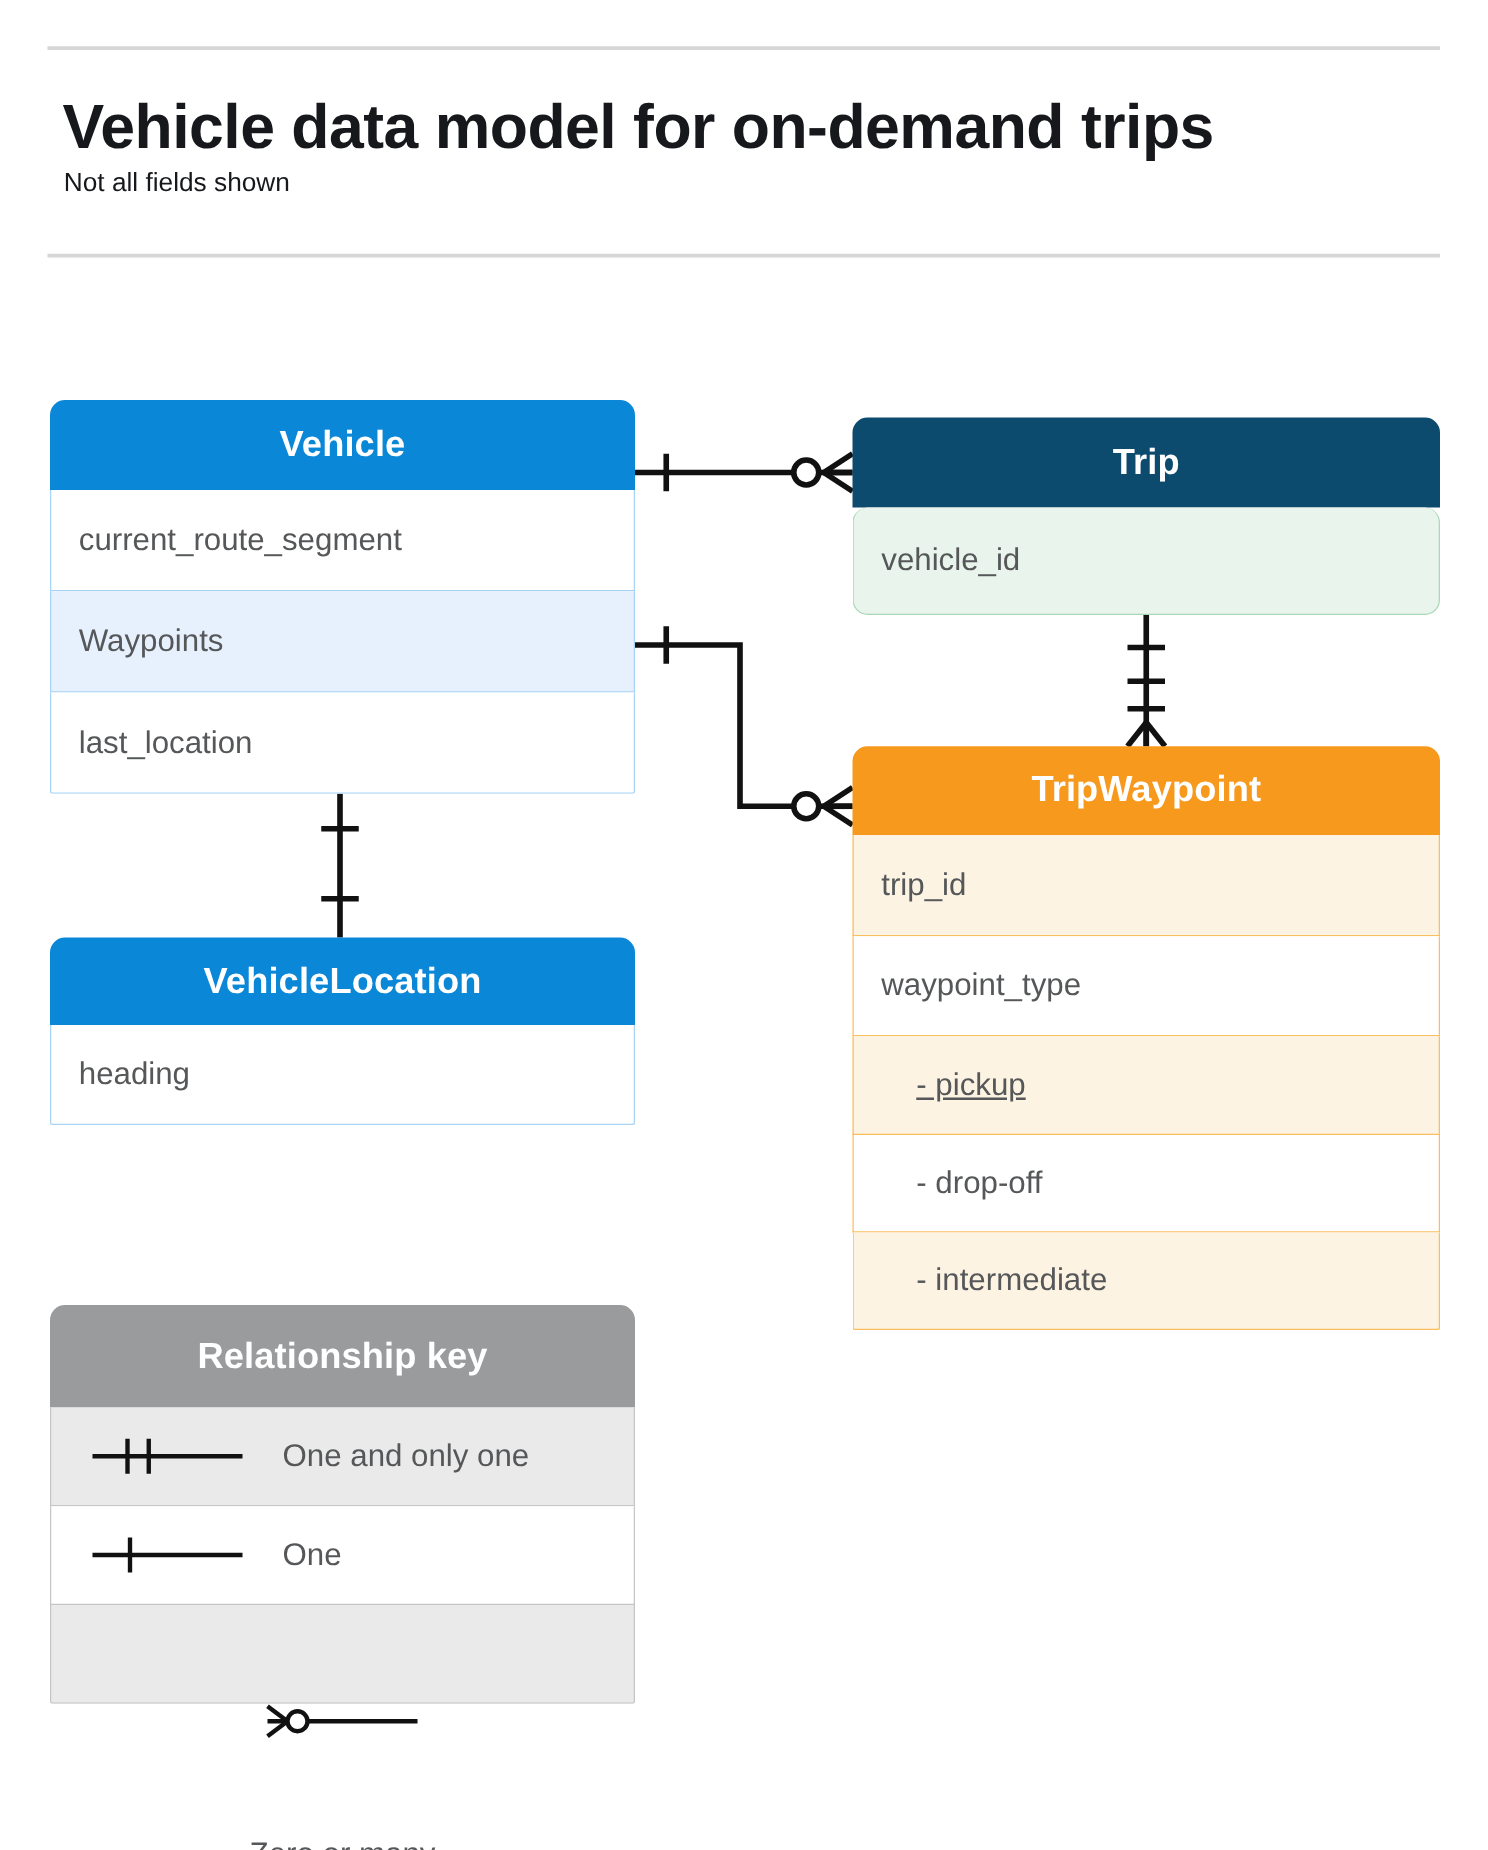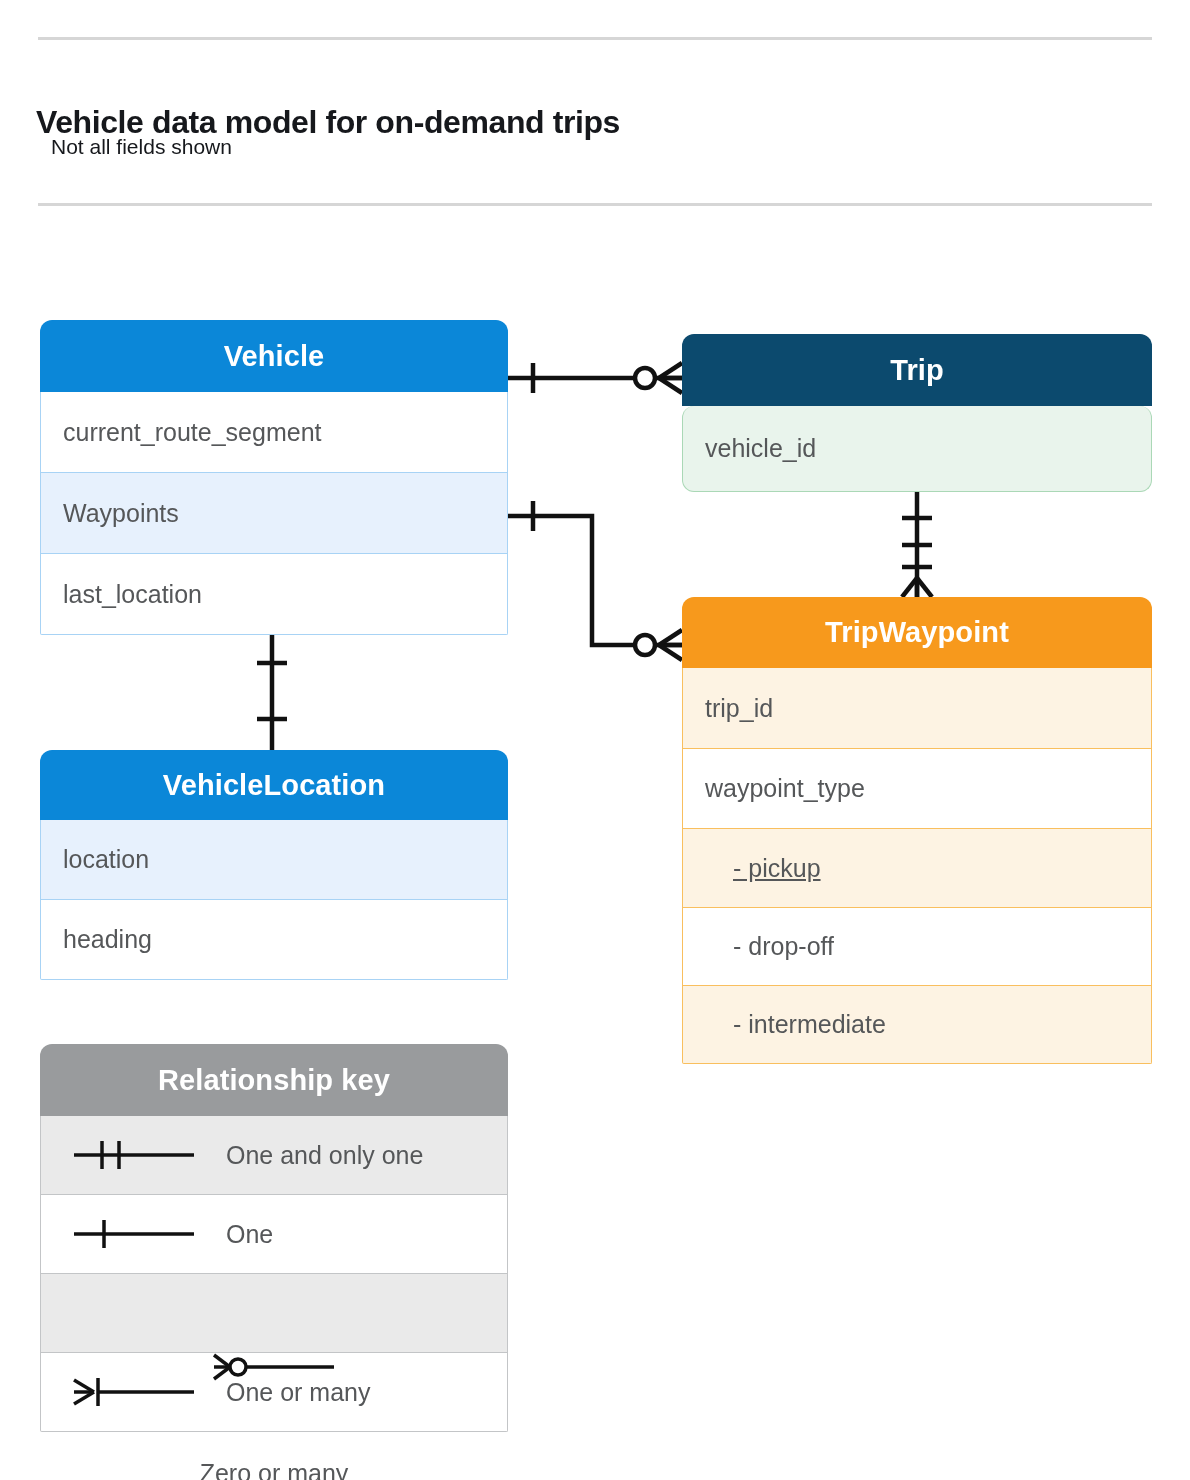--- a/index.html
+++ b/index.html
@@ -21,28 +21,27 @@
     left: 38px;
     width: 1114px;
     height: 3px;
     background: #d6d6d6;
   }
   #rule-top    { top: 37px; }
   #rule-bottom { top: 203px; }
 
   #page-title {
     position: absolute;
-    left: 36px;
+    left: 50px;
     top: 72px;
-    font-size: 32px;
+    font-size: 50px;
     font-weight: bold;
     color: #16181c;
     letter-spacing: -0.4px;
     white-space: nowrap;
-    margin-top: 32px;
   }
   #page-subtitle {
     position: absolute;
     left: 51px;
     top: 135px;
     font-size: 21px;
     color: #16181c;
     white-space: nowrap;
   }
 
@@ -210,26 +209,25 @@
     <div class="ent-header" style="height:71px;">TripWaypoint</div>
     <div class="ent-row alt" style="height:81px;">trip_id</div>
     <div class="ent-row plain" style="height:80px;">waypoint_type</div>
     <div class="ent-row alt indent" style="height:79px;text-decoration:underline;">-  pickup</div>
     <div class="ent-row plain indent" style="height:78px;">-  drop-off</div>
     <div class="ent-row alt indent" style="height:78px;">-  intermediate</div>
   </div>
 
   <div class="entity theme-blue" id="entity-vehiclelocation" style="left:40px; top:750px; width:468px;">
     <div class="ent-header" style="height:70px;">VehicleLocation</div>
-    <div class="ent-row alt" style="height:80px;">location</div>
     <div class="ent-row plain" style="height:80px;">heading</div>
   </div>
 
   <div class="entity theme-gray" id="entity-relationship-key" style="left:40px; top:1044px; width:468px;">
-    <div class="ent-header" style="height:72px;">Relationship key</div>
+    <div class="ent-header" style="height:82px;">Relationship key</div>
 
     <div class="ent-row alt key-row" style="height:79px;">
       <span class="key-symbol">
         <svg width="140" height="40" viewBox="0 0 140 40">
           <g stroke="#111111" stroke-width="3.5" fill="none">
             <line x1="10" y1="20" x2="130" y2="20"></line>
             <line x1="38" y1="6" x2="38" y2="34"></line>
             <line x1="55" y1="6" x2="55" y2="34"></line>
           </g>
         </svg>
@@ -257,29 +255,15 @@
             <circle cx="34" cy="20" r="8" fill="#ffffff"></circle>
             <line x1="10" y1="20" x2="26" y2="20"></line>
             <line x1="10" y1="8" x2="26" y2="20"></line>
             <line x1="10" y1="32" x2="26" y2="20"></line>
           </g>
         </svg>
       </span>
       <span class="key-label">Zero or many</span>
     </div>
 
-    <div class="ent-row plain key-row" style="height:79px;">
-      <span class="key-symbol">
-        <svg width="140" height="40" viewBox="0 0 140 40">
-          <g stroke="#111111" stroke-width="3.5" fill="none">
-            <line x1="34" y1="20" x2="130" y2="20"></line>
-            <line x1="34" y1="6" x2="34" y2="34"></line>
-            <line x1="10" y1="20" x2="30" y2="20"></line>
-            <line x1="10" y1="8" x2="30" y2="20"></line>
-            <line x1="10" y1="32" x2="30" y2="20"></line>
-          </g>
-        </svg>
-      </span>
-      <span class="key-label">One or many</span>
-    </div>
   </div>
 
 </div>
 
 </body></html>

